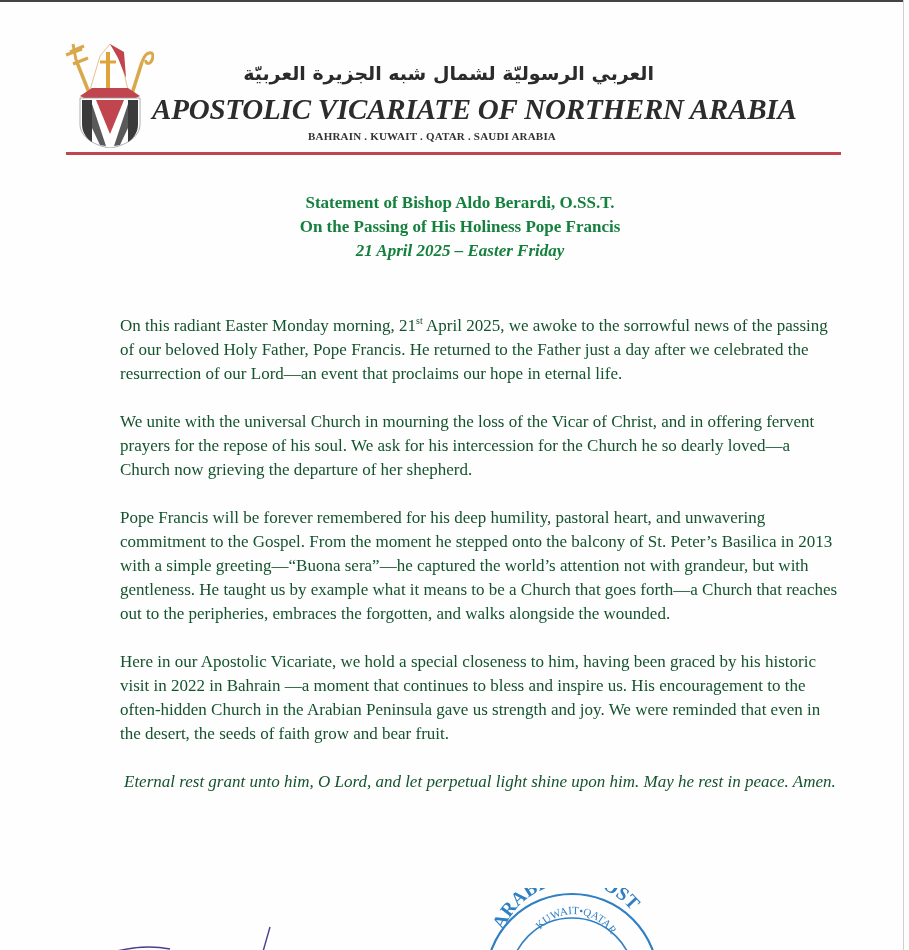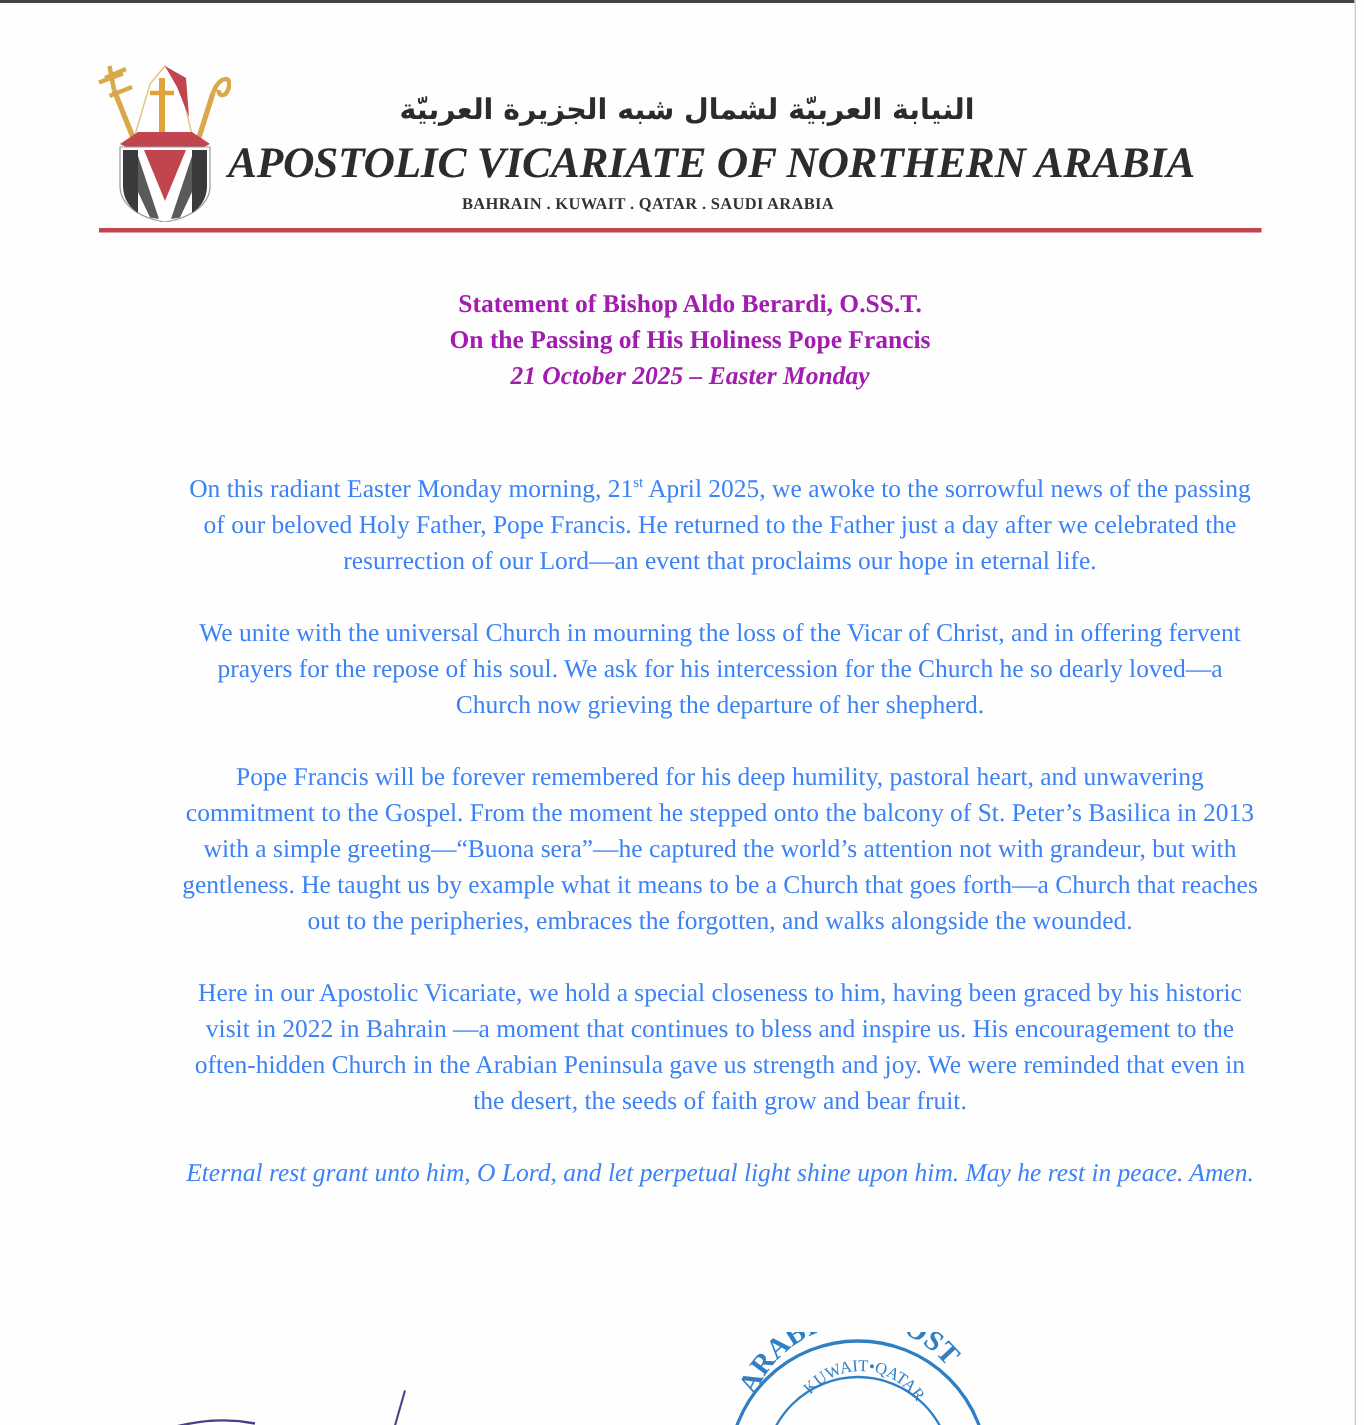--- a/index.html
+++ b/index.html
@@ -30,27 +30,27 @@
     font-family: "Liberation Serif", serif; font-weight: bold; font-size: 11px;
     color: #333; white-space: nowrap; letter-spacing: 0.2px;
   }
   .header-rule {
     position: absolute; left: 66px; top: 152px; width: 775px; height: 3px;
     background: #c0454f;
   }
 
   .heading-block {
     position: absolute; left: 200px; top: 191px; width: 520px; text-align: center;
-    font-weight: bold; font-size: 17px; line-height: 24px; color: #a21caf;
+    font-weight: bold; font-size: 17px; line-height: 24px; color: #15803d;
   }
   .heading-block .date { font-style: italic; }
 
   .body-text {
     position: absolute; left: 120px; top: 314px; width: 720px;
-    font-size: 17px; line-height: 24px; color: #3b82f6; text-align: center;
+    font-size: 17px; line-height: 24px; color: #14532d;
   }
   .body-text p { margin: 0 0 24px 0; }
   .body-text p.prayer-para { margin-bottom: 0; }
   .body-text .closing { font-style: italic; margin: 4px; }
   sup { font-size: 10px; line-height: 0; }
 
   .signature { position: absolute; left: 110px; top: 925px; width: 180px; height: 30px; }
   .seal { position: absolute; left: 478px; top: 888px; width: 185px; height: 70px; }
 </style>
 </head>
@@ -85,29 +85,29 @@
   <g>
     <path d="M18 60 L78 60 L78 86 C78 100, 62 108, 48 110 C34 108, 18 100, 18 86 Z" fill="#ffffff" stroke="#999" stroke-width="0.8"></path>
     <path d="M20 62 L30 62 L30 104 C24 100, 20 94, 20 86 Z" fill="#3a3a3a"></path>
     <path d="M66 62 L76 62 L76 86 C76 94, 72 100, 66 104 Z" fill="#3a3a3a"></path>
     <path d="M34 62 L62 62 L48 96 Z" fill="#c0454f"></path>
     <path d="M30 66 L44 108 L38 107 L30 90 Z" fill="#5a5a5a"></path>
     <path d="M66 66 L52 108 L58 107 L66 90 Z" fill="#5a5a5a"></path>
   </g>
 </svg>
 
-<div class="arabic-title">النيابة العربيّة لشمال شبه الجزيرة العربيّة</div>
+<div class="arabic-title">العربي الرسوليّة لشمال شبه الجزيرة العربيّة</div>
 <div class="org-name">APOSTOLIC VICARIATE OF NORTHERN ARABIA</div>
 <div class="countries">BAHRAIN . KUWAIT . QATAR . SAUDI ARABIA</div>
 <div class="header-rule"></div>
 
 <div class="heading-block">
   <div>Statement of Bishop Aldo Berardi, O.SS.T.</div>
   <div>On the Passing of His Holiness Pope Francis</div>
-  <div class="date">21 October 2025 – Easter Monday</div>
+  <div class="date">21 April 2025 – Easter Friday</div>
 </div>
 
 <div class="body-text">
   <p><span>On this radiant Easter Monday morning, 21</span><sup>st</sup><span> April 2025, we awoke to the sorrowful news of the passing of our beloved Holy Father, Pope Francis. He returned to the Father just a day after we celebrated the resurrection of our Lord—an event that proclaims our hope in eternal life.</span></p>
   <p>We unite with the universal Church in mourning the loss of the Vicar of Christ, and in offering fervent prayers for the repose of his soul. We ask for his intercession for the Church he so dearly loved—a Church now grieving the departure of her shepherd.</p>
   <p>Pope Francis will be forever remembered for his deep humility, pastoral heart, and unwavering commitment to the Gospel. From the moment he stepped onto the balcony of St. Peter’s Basilica in 2013 with a simple greeting—“Buona sera”—he captured the world’s attention not with grandeur, but with gentleness. He taught us by example what it means to be a Church that goes forth—a Church that reaches out to the peripheries, embraces the forgotten, and walks alongside the wounded.</p>
   <p>Here in our Apostolic Vicariate, we hold a special closeness to him, having been graced by his historic visit in 2022 in Bahrain —a moment that continues to bless and inspire us. His encouragement to the often-hidden Church in the Arabian Peninsula gave us strength and joy. We were reminded that even in the desert, the seeds of faith grow and bear fruit.</p>
   <p class="closing">Eternal rest grant unto him, O Lord, and let perpetual light shine upon him. May he rest in peace. Amen.</p>
 </div>
 

